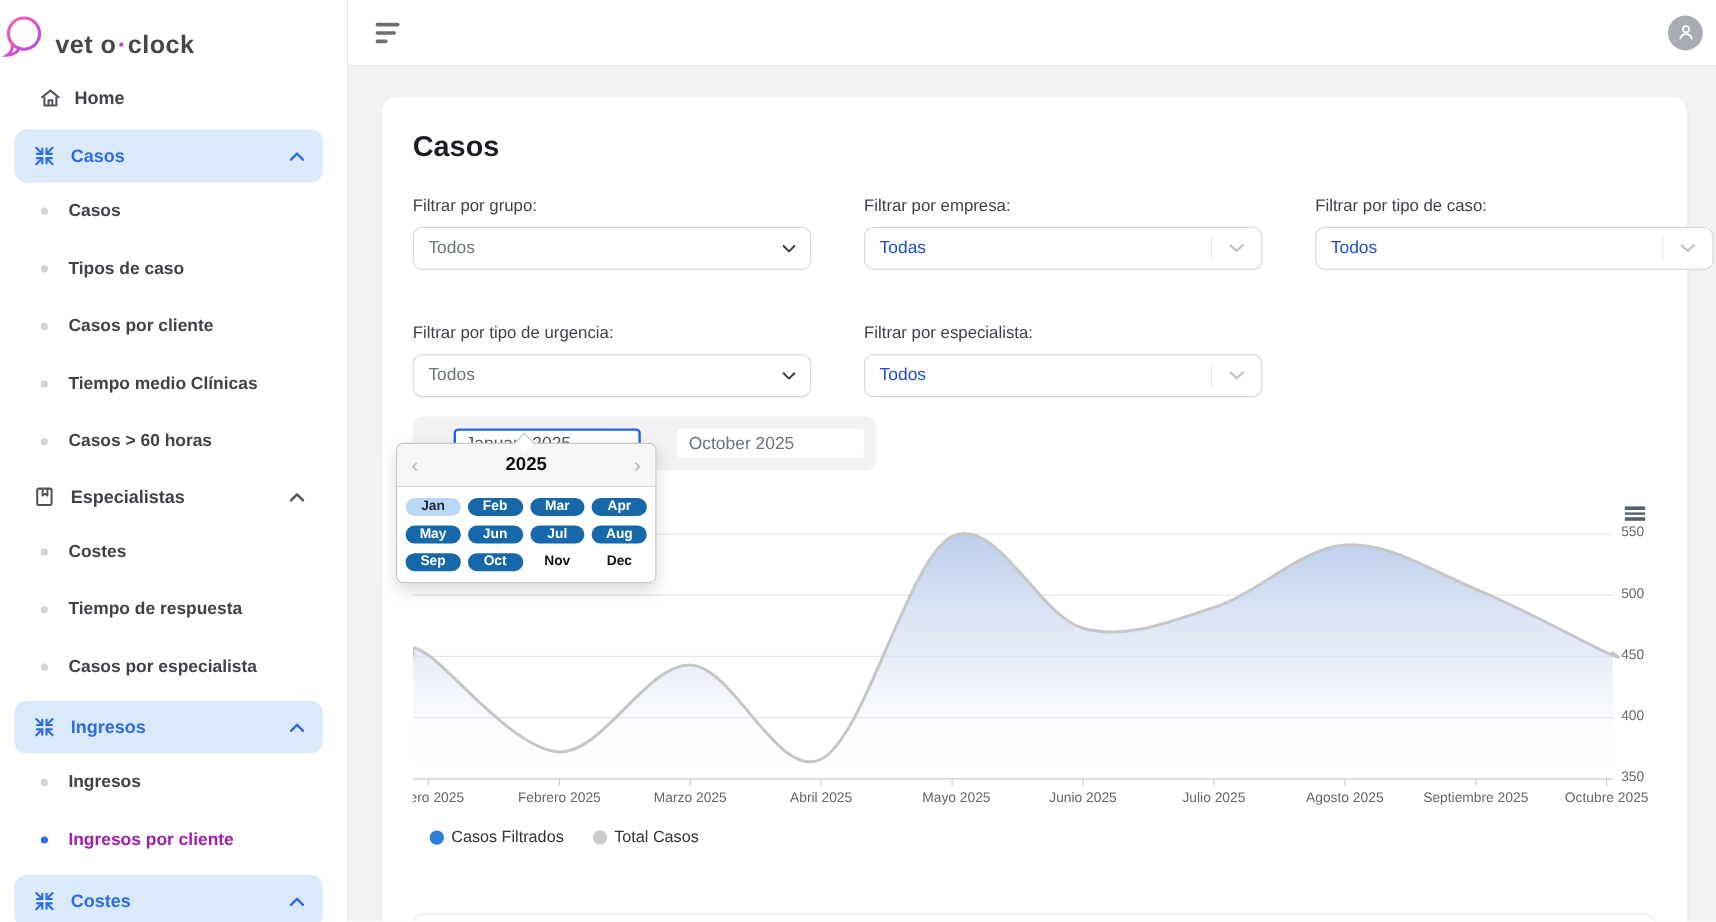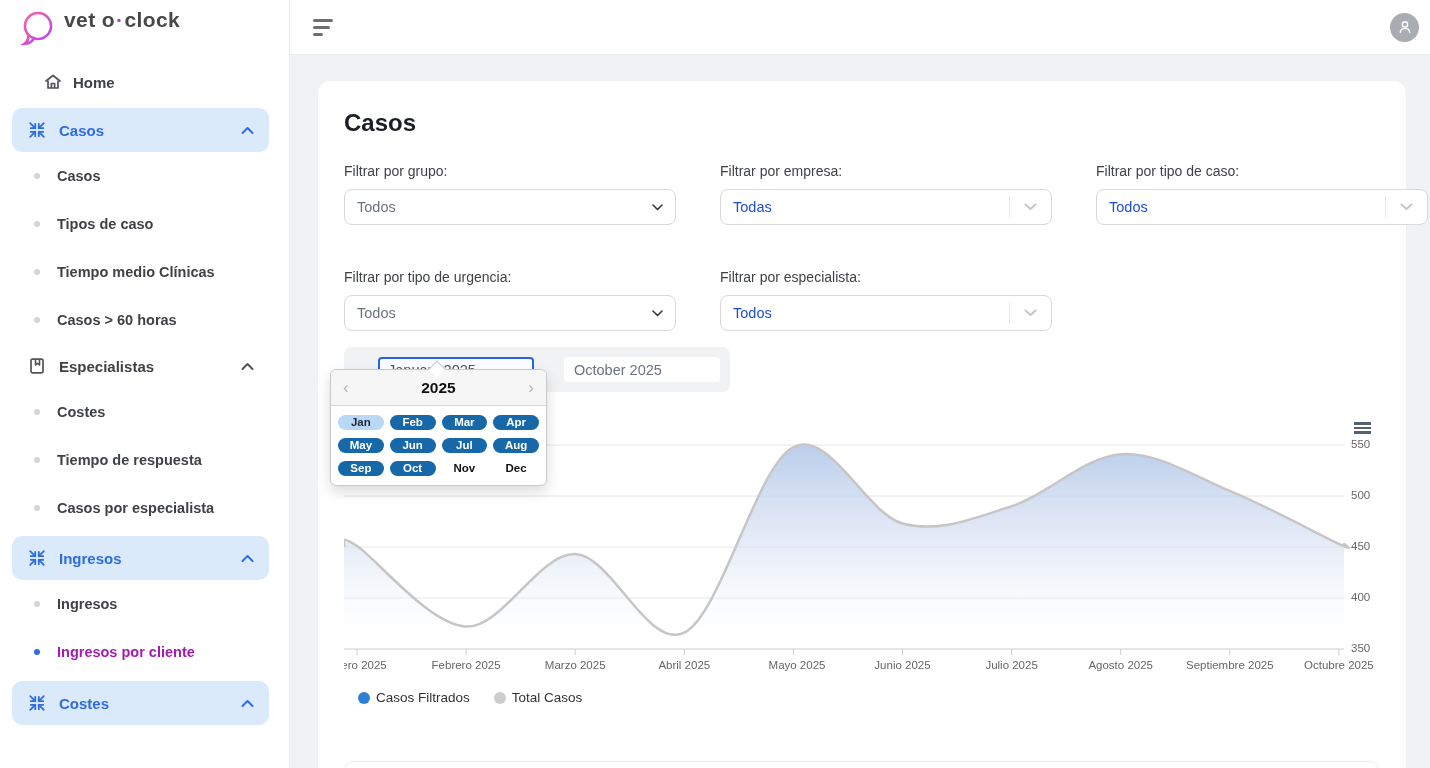--- a/index.html
+++ b/index.html
@@ -2,25 +2,25 @@
 <html><head>
 <meta charset="utf-8">
 <style>
   * { margin:0; padding:0; box-sizing:border-box; }
   html,body { width:1430px; height:768px; overflow:hidden; background:#fff;
     font-family:"Liberation Sans","DejaVu Sans",sans-serif; }
 
   
   .sidebar { position:fixed; left:0; top:0; bottom:0; width:290px; background:#fff;
     border-right:1px solid #ebebeb; z-index:5; }
-  .logo { display:flex; align-items:flex-start; gap:6px; padding:8px 0 0 18px; height:50px; }
+  .logo { display:flex; align-items:flex-end; gap:6px; padding:8px 0 0 0; height:50px; }
   .logo-text { font-size:21px; font-weight:700; color:#474747; letter-spacing:.4px; }
   .logo-text .dot { color:#b43fd1; font-weight:700; padding:0 1px; }
   nav { padding-top:8px; }
-  .nav-item { height:48px; display:flex; align-items:center; gap:10px; padding-left:43px; cursor:pointer; }
+  .nav-item { height:48px; display:flex; align-items:center; gap:10px; padding-left:32px; cursor:pointer; }
   .nav-item .lbl { font-size:15px; font-weight:600; color:#3f4246; }
   .nav-section { height:44px; margin:0 20px 0 12px; border-radius:10px; display:flex;
     align-items:center; gap:13px; padding:0 15px 0 16px; cursor:pointer; }
   .nav-section .lbl { font-size:15px; font-weight:700; color:#3f4246; }
   .nav-section.active { background:#dbeafb; }
   .nav-section.active .lbl { color:#2d6ce5; }
   .nav-section.mt2 { margin-top:2px; } .nav-section.mt4 { margin-top:4px; } .nav-section.mt5 { margin-top:5px; }
   .chev-up { margin-left:auto; display:flex; }
   .nav-sub { height:48px; display:flex; align-items:center; gap:17px; padding-left:34px; cursor:pointer; }
   .nav-sub .bullet { width:6px; height:6px; border-radius:50%; background:#d4d4d8; flex:none; }
@@ -145,20 +145,24 @@
       </span>
     </div>
 
     <div class="nav-sub">
       <span class="bullet"></span>
       <span class="lbl">Casos</span>
     </div>
     <div class="nav-sub">
       <span class="bullet"></span>
       <span class="lbl">Tipos de caso</span>
+    </div>
+    <div class="nav-sub">
+      <span class="bullet"></span>
+      <span class="lbl">Casos por cliente</span>
     </div>
     <div class="nav-sub">
       <span class="bullet"></span>
       <span class="lbl">Tiempo medio Clínicas</span>
     </div>
     <div class="nav-sub">
       <span class="bullet"></span>
       <span class="lbl">Casos &gt; 60 horas</span>
     </div>
 

